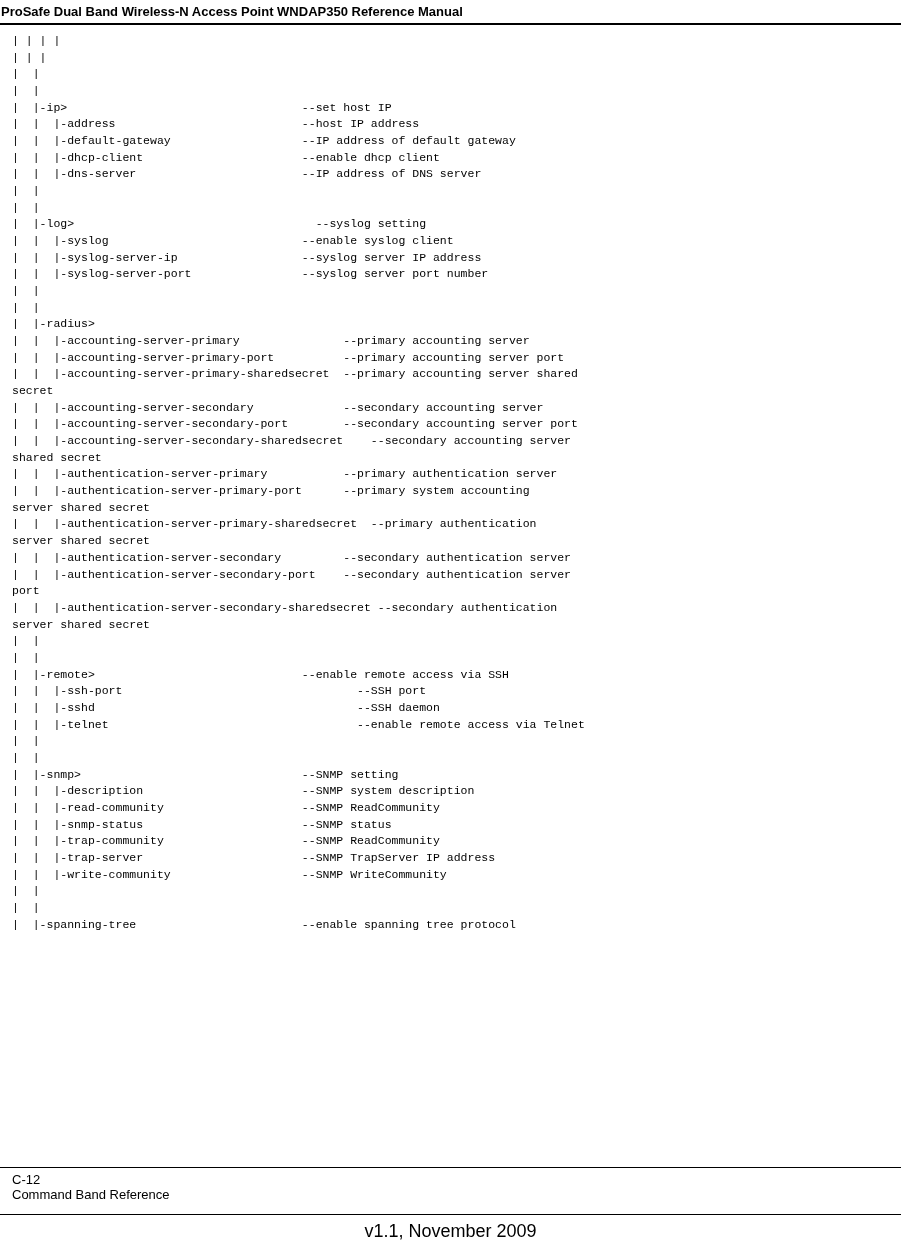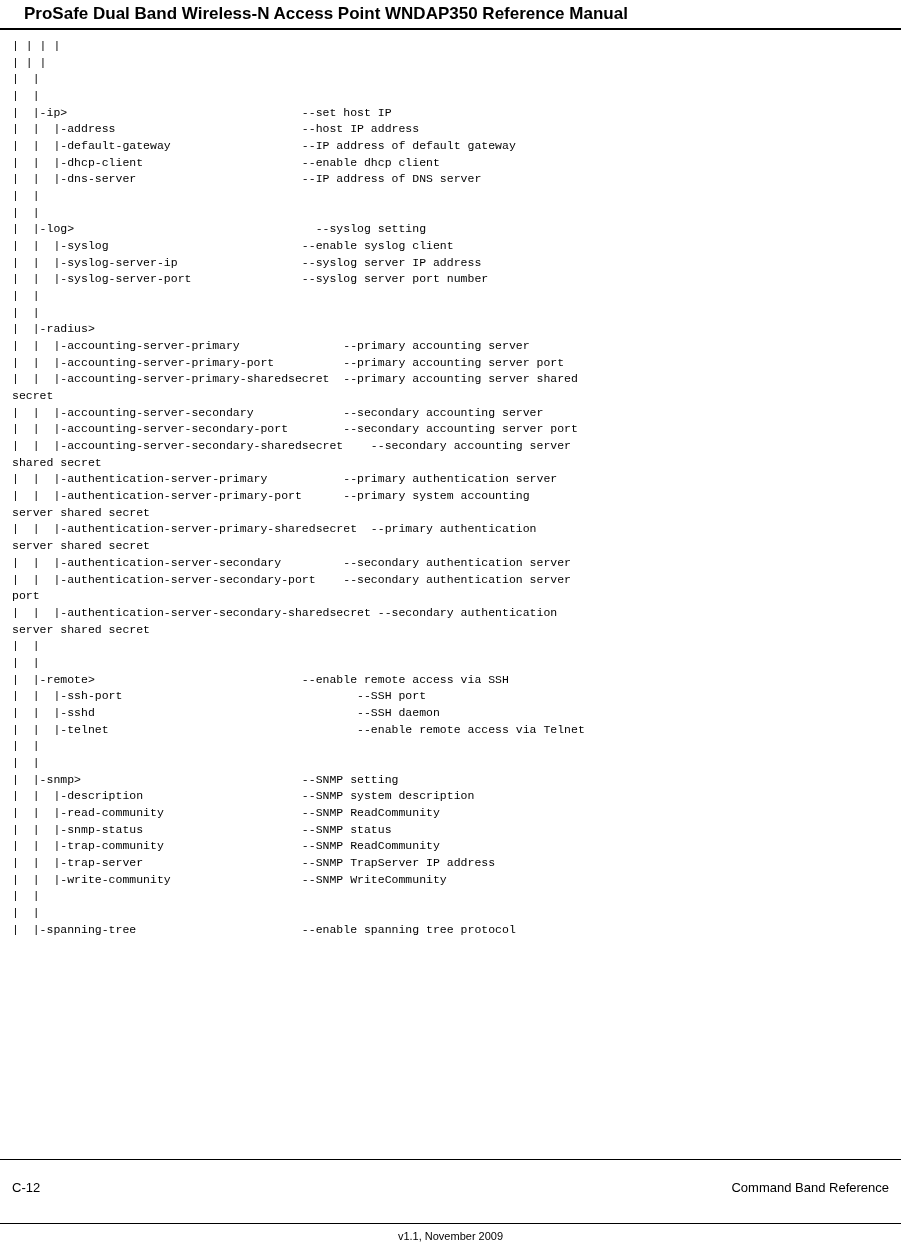--- a/index.html
+++ b/index.html
@@ -7,34 +7,34 @@
       font-family: Arial, Helvetica, sans-serif;
       font-size: 13px;
       background: #fff;
       color: #000;
       width: 901px;
       min-height: 1246px;
     }
     .page-header {
       background: #fff;
       border-bottom: 2px solid #000;
-      padding: 4px 24px;
-      font-size: 17px;
+      padding: 4px 1px;
+      font-size: 13px;
       font-weight: bold;
     }
     .page-content {
       padding: 8px 12px 8px 12px;
       font-family: 'Courier New', Courier, monospace;
       font-size: 11.5px;
       line-height: 1.45;
       white-space: pre;
     }
     .footer-version {
       text-align: center;
-      font-size: 11px;
+      font-size: 18px;
       padding: 6px 0 4px 0;
       border-top: 1px solid #000;
       margin-top: 8px;
     }
     .page-wrapper {
       display: flex;
       flex-direction: column;
       min-height: 1246px;
     }
     .content-area {
@@ -103,21 +103,21 @@
 |  |  |-snmp-status                       --SNMP status
 |  |  |-trap-community                    --SNMP ReadCommunity
 |  |  |-trap-server                       --SNMP TrapServer IP address
 |  |  |-write-community                   --SNMP WriteCommunity
 |  |
 |  |
 |  |-spanning-tree                        --enable spanning tree protocol</span></div>
   </div>
 
   <div class="bottom-section">
-    <div style="display:flex; justify-content:space-between; padding: 20px 12px; border-top: 1px solid #000; font-size:13px;">
+    <div style="display:flex; justify-content:flex-start; padding: 4px 12px; border-top: 1px solid #000; font-size:13px;flex-direction:column;">
       <span>C-12</span>
       <span>Command Band Reference</span>
     </div>
     <div class="footer-version">
       <span>v1.1, November 2009</span>
     </div>
   </div>
 </div>
 
 </body></html>

